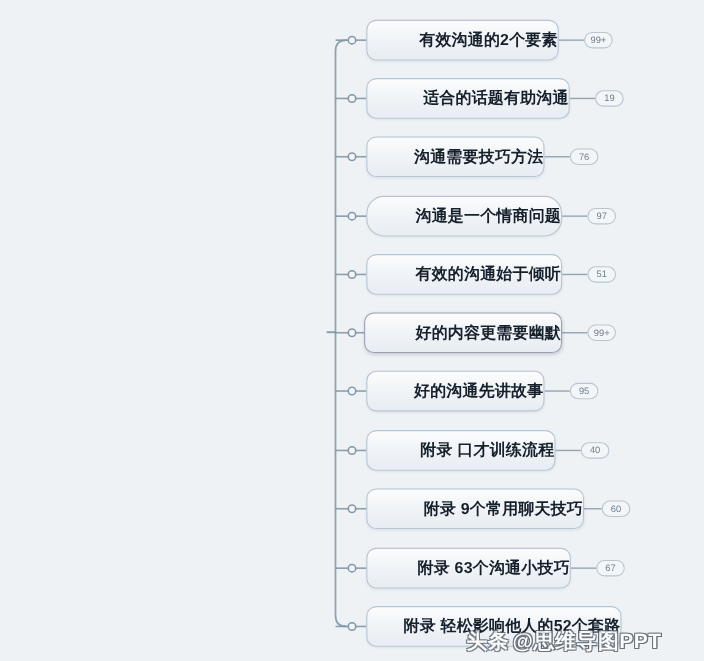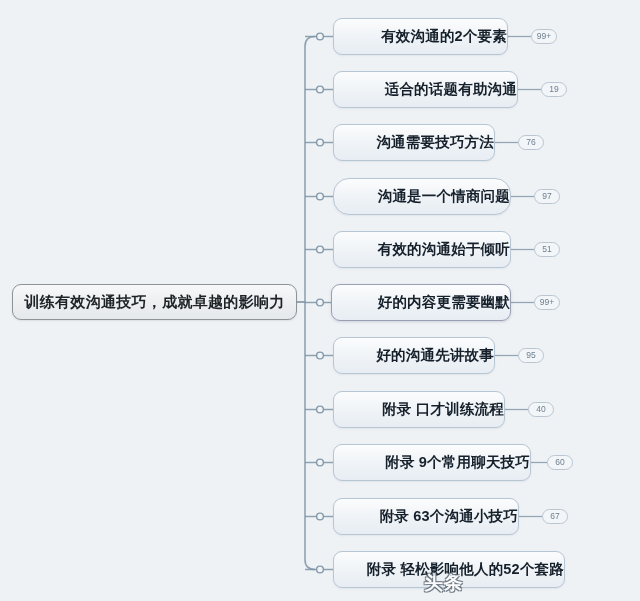--- a/index.html
+++ b/index.html
@@ -169,23 +169,20 @@
       <line x1="305" y1="462.5" x2="333" y2="462.5" stroke="#7e94a6" stroke-width="1.5" opacity="0.85"></line>
       <circle cx="320" cy="462.5" r="3.4" fill="#f4f7fa" stroke="#7e94a6" stroke-width="1.4" opacity="0.95"></circle>
       <line x1="524" y1="462.5" x2="547" y2="462.5" stroke="#7e94a6" stroke-width="1.3" opacity="0.8"></line>
       <line x1="305" y1="516.5" x2="333" y2="516.5" stroke="#7e94a6" stroke-width="1.5" opacity="0.85"></line>
       <circle cx="320" cy="516.5" r="3.4" fill="#f4f7fa" stroke="#7e94a6" stroke-width="1.4" opacity="0.95"></circle>
       <line x1="519" y1="516.5" x2="542" y2="516.5" stroke="#7e94a6" stroke-width="1.3" opacity="0.8"></line>
       <line x1="305" y1="569.5" x2="333" y2="569.5" stroke="#7e94a6" stroke-width="1.5" opacity="0.85"></line>
       <circle cx="320" cy="569.5" r="3.4" fill="#f4f7fa" stroke="#7e94a6" stroke-width="1.4" opacity="0.95"></circle>
     </svg>
 
-  <div class="root-node">
-    <span class="root-label">训练有效沟通技巧，成就卓越的影响力</span>
-  </div>
 
   <div id="nodes-layer">
       <div class="node" style="left: 333px; top: 18px; width: 175px;">
         <span class="node-label">有效沟通的2个要素</span>
       </div>
       <div class="badge" style="left: 531px; top: 29px;">
         <span class="badge-text">99+</span>
       </div>
       <div class="node" style="left: 333px; top: 71px; width: 185px;">
         <span class="node-label">适合的话题有助沟通</span>
@@ -241,15 +238,16 @@
       <div class="badge" style="left: 542px; top: 509px;">
         <span class="badge-text">67</span>
       </div>
       <div class="node" style="left: 333px; top: 551px; width: 232px;">
         <span class="node-label">附录  轻松影响他人的52个套路</span>
       </div>
     </div>
 
   <div class="watermark">
     <span class="wm-source">头条</span>
+    <span class="wm-handle">@思维导图PPT</span>
   </div>
 
 </div>
 
 </body></html>

